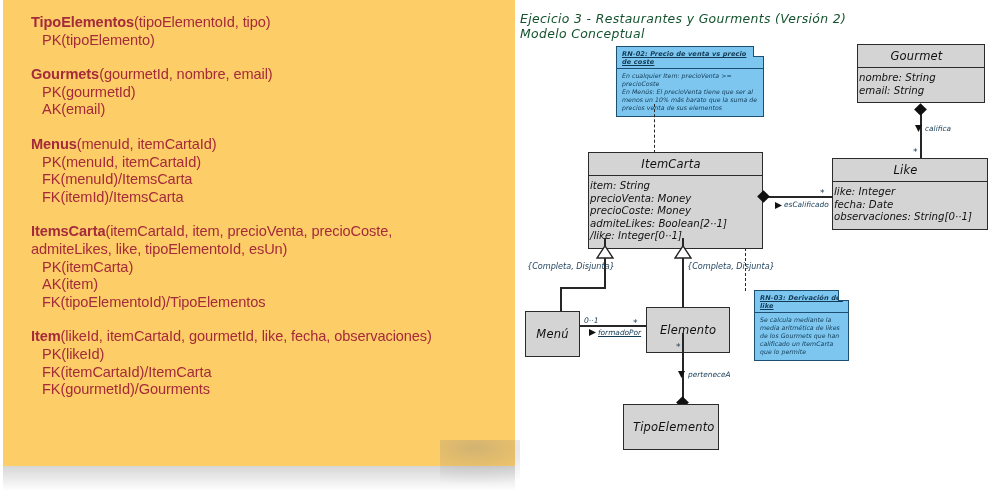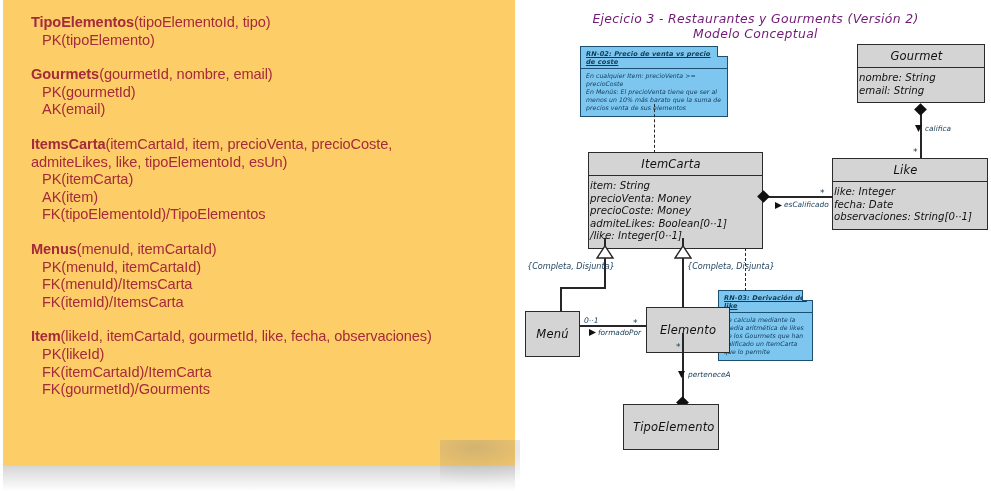--- a/index.html
+++ b/index.html
@@ -39,22 +39,22 @@
   .rel-head{font-weight:bold;}
   .rel-indent{padding-left:11px;}
 
   
   #uml{
     position:absolute;left:520px;top:0;width:471px;height:491px;
     background:#ffffff;
     font-family:"DejaVu Sans",sans-serif;
   }
   .uml-title{
-    position:absolute;width:100%;text-align:center;
-    font-style:italic;font-size:12.4px;color:#701a75;
+    position:absolute;width:100%;
+    font-style:italic;font-size:12.4px;color:#14532d;
     letter-spacing:.35px;
   }
   #title-l1{top:11px;}
   #title-l2{top:26px;}
 
   
   .cls{
     position:absolute;
     border:1.4px solid #2b2b2b;
     background:#d4d4d4;
@@ -81,20 +81,21 @@
   #cls-tipoelemento{left:103px;top:404px;width:96px;}
 
   
   .note{
     position:absolute;
     background:#7dc6ef;
     border:1.1px solid #1c4f70;
     box-sizing:border-box;
     font-style:italic;
     color:#123a55;
+    margin-left:36px;
   }
   .note .note-title{
     font-size:6.6px;
     text-decoration:underline;
     padding:3px 5px 2px 5px;
     border-bottom:1px solid #1c4f70;
     letter-spacing:.1px;
     font-weight:600;
   }
   .note .note-body{
@@ -153,32 +154,32 @@
       <div class="rel-line rel-indent">PK(tipoElemento)</div>
     </div>
 
     <div class="rel-block">
       <div class="rel-line"><span class="rel-head">Gourmets</span><span>(gourmetId, nombre, email)</span></div>
       <div class="rel-line rel-indent">PK(gourmetId)</div>
       <div class="rel-line rel-indent">AK(email)</div>
     </div>
 
     <div class="rel-block">
+      <div class="rel-line"><span class="rel-head">Menus</span><span>(menuId, itemCartaId)</span></div>
+      <div class="rel-line rel-indent">PK(menuId, itemCartaId)</div>
+      <div class="rel-line rel-indent">FK(menuId)/ItemsCarta</div>
+      <div class="rel-line rel-indent">FK(itemId)/ItemsCarta</div>
+    </div>
+
+    <div class="rel-block">
       <div class="rel-line"><span class="rel-head">ItemsCarta</span><span>(itemCartaId, item, precioVenta, precioCoste,
 admiteLikes, like, tipoElementoId, esUn)</span></div>
       <div class="rel-line rel-indent">PK(itemCarta)</div>
       <div class="rel-line rel-indent">AK(item)</div>
       <div class="rel-line rel-indent">FK(tipoElementoId)/TipoElementos</div>
-    </div>
-
-    <div class="rel-block">
-      <div class="rel-line"><span class="rel-head">Menus</span><span>(menuId, itemCartaId)</span></div>
-      <div class="rel-line rel-indent">PK(menuId, itemCartaId)</div>
-      <div class="rel-line rel-indent">FK(menuId)/ItemsCarta</div>
-      <div class="rel-line rel-indent">FK(itemId)/ItemsCarta</div>
     </div>
 
     <div class="rel-block">
       <div class="rel-line"><span class="rel-head">Item</span><span>(likeId, itemCartaId, gourmetId, like, fecha, observaciones)</span></div>
       <div class="rel-line rel-indent">PK(likeId)</div>
       <div class="rel-line rel-indent">FK(itemCartaId)/ItemCarta</div>
       <div class="rel-line rel-indent">FK(gourmetId)/Gourments</div>
     </div>
 
   </div>
@@ -230,21 +231,21 @@
     </div>
     <div class="lbl" style="left:405px;top:124px;">califica</div>
     <div class="star" style="left:393px;top:149px;">*</div>
 
     <div class="cls" id="cls-itemcarta">
       <div class="cls-name">ItemCarta</div>
       <div class="cls-attrs">
         <div>item: String</div>
         <div>precioVenta: Money</div>
         <div>precioCoste: Money</div>
-        <div>admiteLikes: Boolean[0··1]</div>
+        <div>admiteLikes: Boolean[2··1]</div>
         <div>/like: Integer[0··1]</div>
       </div>
     </div>
 
     <div class="cls" id="cls-like">
       <div class="cls-name">Like</div>
       <div class="cls-attrs">
         <div>like: Integer</div>
         <div>fecha: Date</div>
         <div>observaciones: String[0··1]</div>
@@ -292,21 +293,21 @@
       <div class="cls-name">Elemento</div>
     </div>
 
     <div class="ln hl" style="left:60px;top:325px;width:66px;"></div>
     <div class="mult" style="left:64px;top:316px;">0··1</div>
     <div class="navarrow" style="left:68px;top:328px;">
       <svg width="9" height="9" viewBox="0 0 9 9">
           <polygon points="1,1 1,8 8,4.5" fill="#111"></polygon>
         </svg>
     </div>
-    <div class="lbl" style="left:78px;top:328px;">formadoPor</div>
+    <div class="lbl" style="left:78px;top:328px;text-decoration:underline;">formadoPor</div>
     <div class="star" style="left:113px;top:320px;">*</div>
 
     <div class="ln vl" style="left:162px;top:333px;height:71px;"></div>
     <div class="star" style="left:156px;top:344px;">*</div>
     <div class="navarrow" style="left:157px;top:370px;">
       <svg width="9" height="9" viewBox="0 0 9 9">
           <polygon points="1,1 8,1 4.5,8" fill="#111"></polygon>
         </svg>
     </div>
     <div class="lbl" style="left:168px;top:370px;">perteneceA</div>

